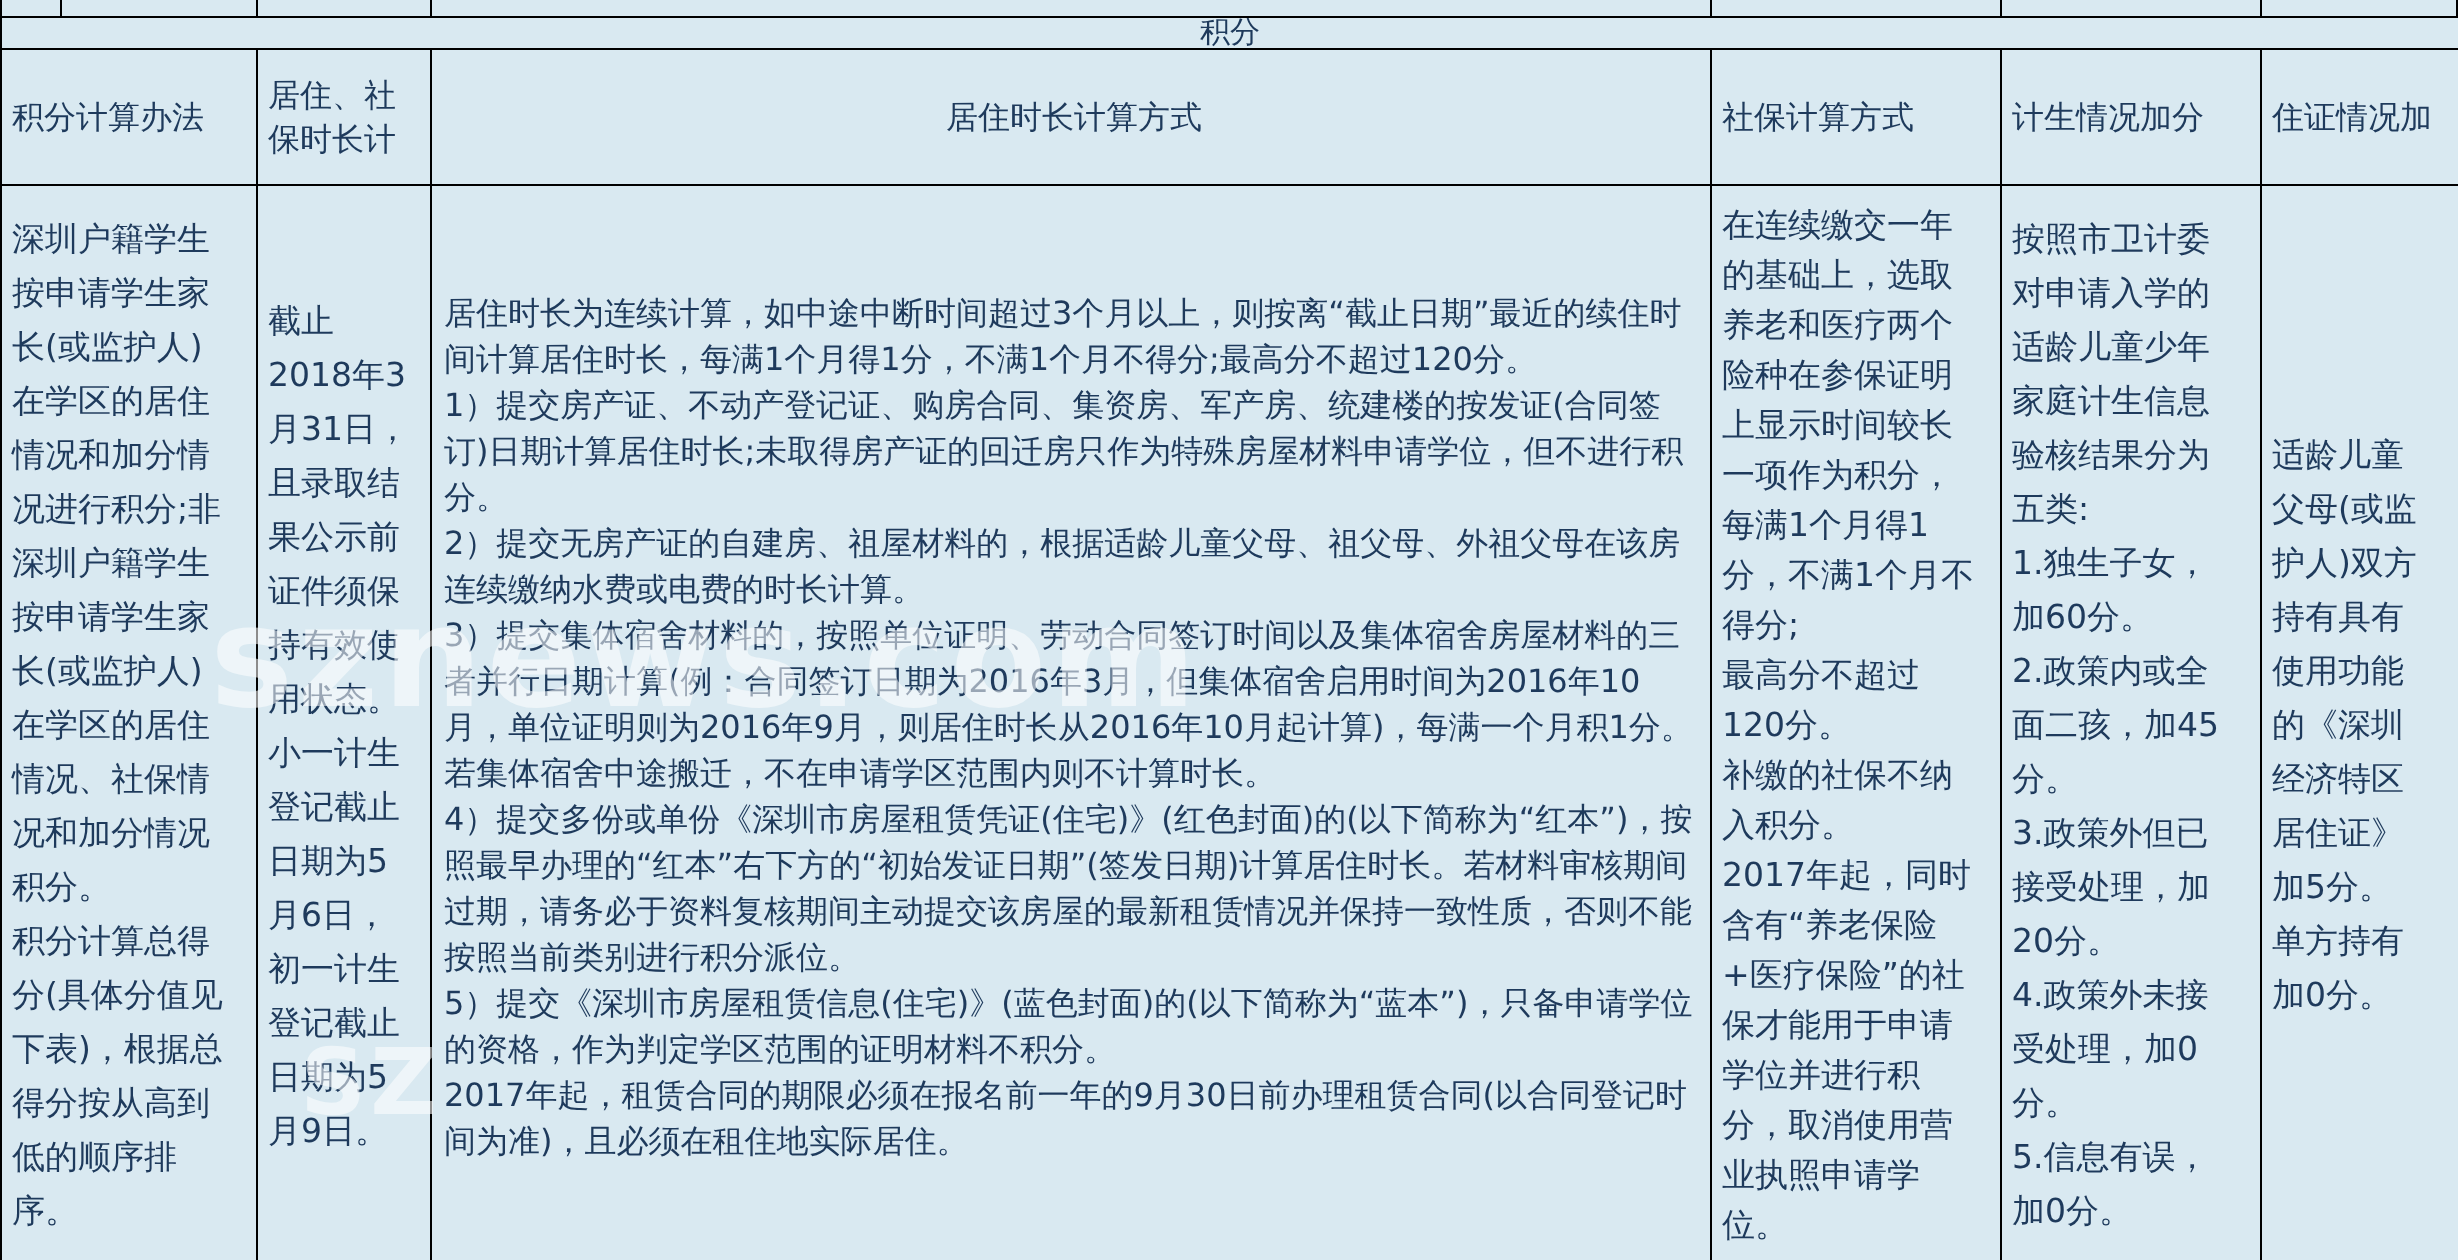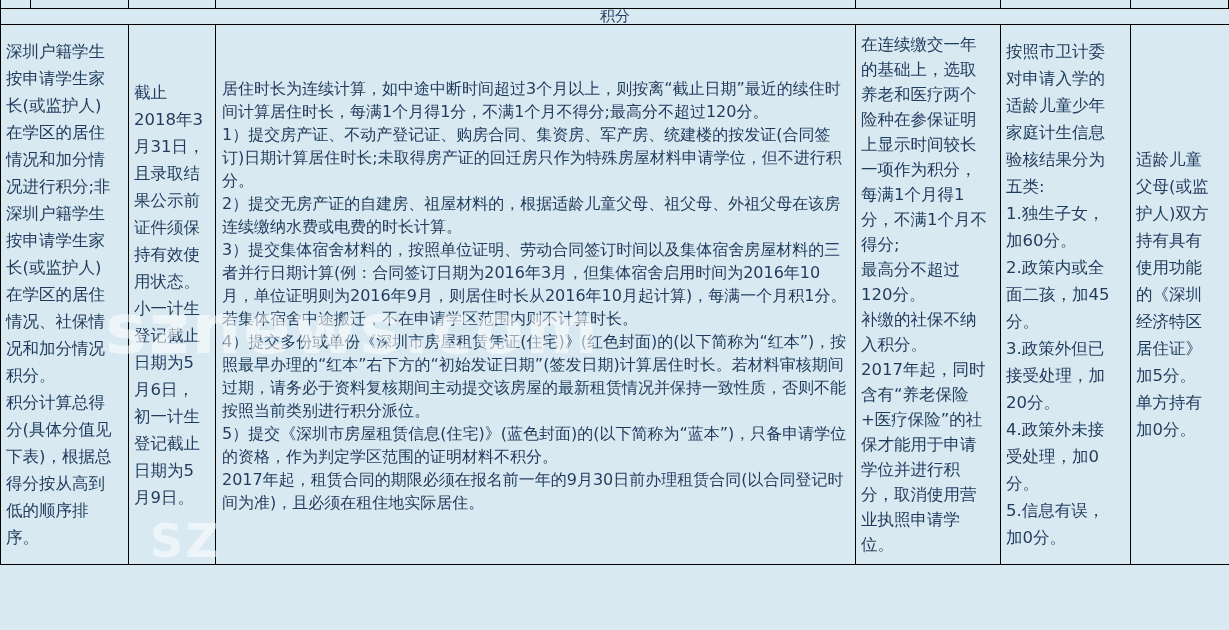--- a/index.html
+++ b/index.html
@@ -73,20 +73,28 @@
       <col style="width:640px">
       <col style="width:145px">
       <col style="width:130px">
       <col style="width:99px">
     </colgroup>
     <tbody>
         <tr>
       <td class="title-cell" colspan="6">积分</td>
     </tr>
     <tr>
+      <th class="hdr">积分计算办法</th>
+      <th class="hdr">居住、社保时长计</th>
+      <th class="hdr center">居住时长计算方式</th>
+      <th class="hdr">社保计算方式</th>
+      <th class="hdr">计生情况加分</th>
+      <th class="hdr">住证情况加</th>
+    </tr>
+    <tr>
       <td class="body-cell c1">深圳户籍学生按申请学生家长(或监护人)在学区的居住情况和加分情况进行积分;非深圳户籍学生按申请学生家长(或监护人)在学区的居住情况、社保情况和加分情况积分。
 积分计算总得分(具体分值见下表)，根据总得分按从高到低的顺序排序。</td>
       <td class="body-cell c2">截止2018年3月31日，且录取结果公示前证件须保持有效使用状态。
 小一计生登记截止日期为5月6日，初一计生登记截止日期为5月9日。</td>
       <td class="body-cell c3">居住时长为连续计算，如中途中断时间超过3个月以上，则按离“截止日期”最近的续住时间计算居住时长，每满1个月得1分，不满1个月不得分;最高分不超过120分。
 1）提交房产证、不动产登记证、购房合同、集资房、军产房、统建楼的按发证(合同签订)日期计算居住时长;未取得房产证的回迁房只作为特殊房屋材料申请学位，但不进行积分。
 2）提交无房产证的自建房、祖屋材料的，根据适龄儿童父母、祖父母、外祖父母在该房连续缴纳水费或电费的时长计算。
 3）提交集体宿舍材料的，按照单位证明、劳动合同签订时间以及集体宿舍房屋材料的三者并行日期计算(例：合同签订日期为2016年3月，但集体宿舍启用时间为2016年10月，单位证明则为2016年9月，则居住时长从2016年10月起计算)，每满一个月积1分。若集体宿舍中途搬迁，不在申请学区范围内则不计算时长。
 4）提交多份或单份《深圳市房屋租赁凭证(住宅)》(红色封面)的(以下简称为“红本”)，按照最早办理的“红本”右下方的“初始发证日期”(签发日期)计算居住时长。若材料审核期间过期，请务必于资料复核期间主动提交该房屋的最新租赁情况并保持一致性质，否则不能按照当前类别进行积分派位。
 5）提交《深圳市房屋租赁信息(住宅)》(蓝色封面)的(以下简称为“蓝本”)，只备申请学位的资格，作为判定学区范围的证明材料不积分。

